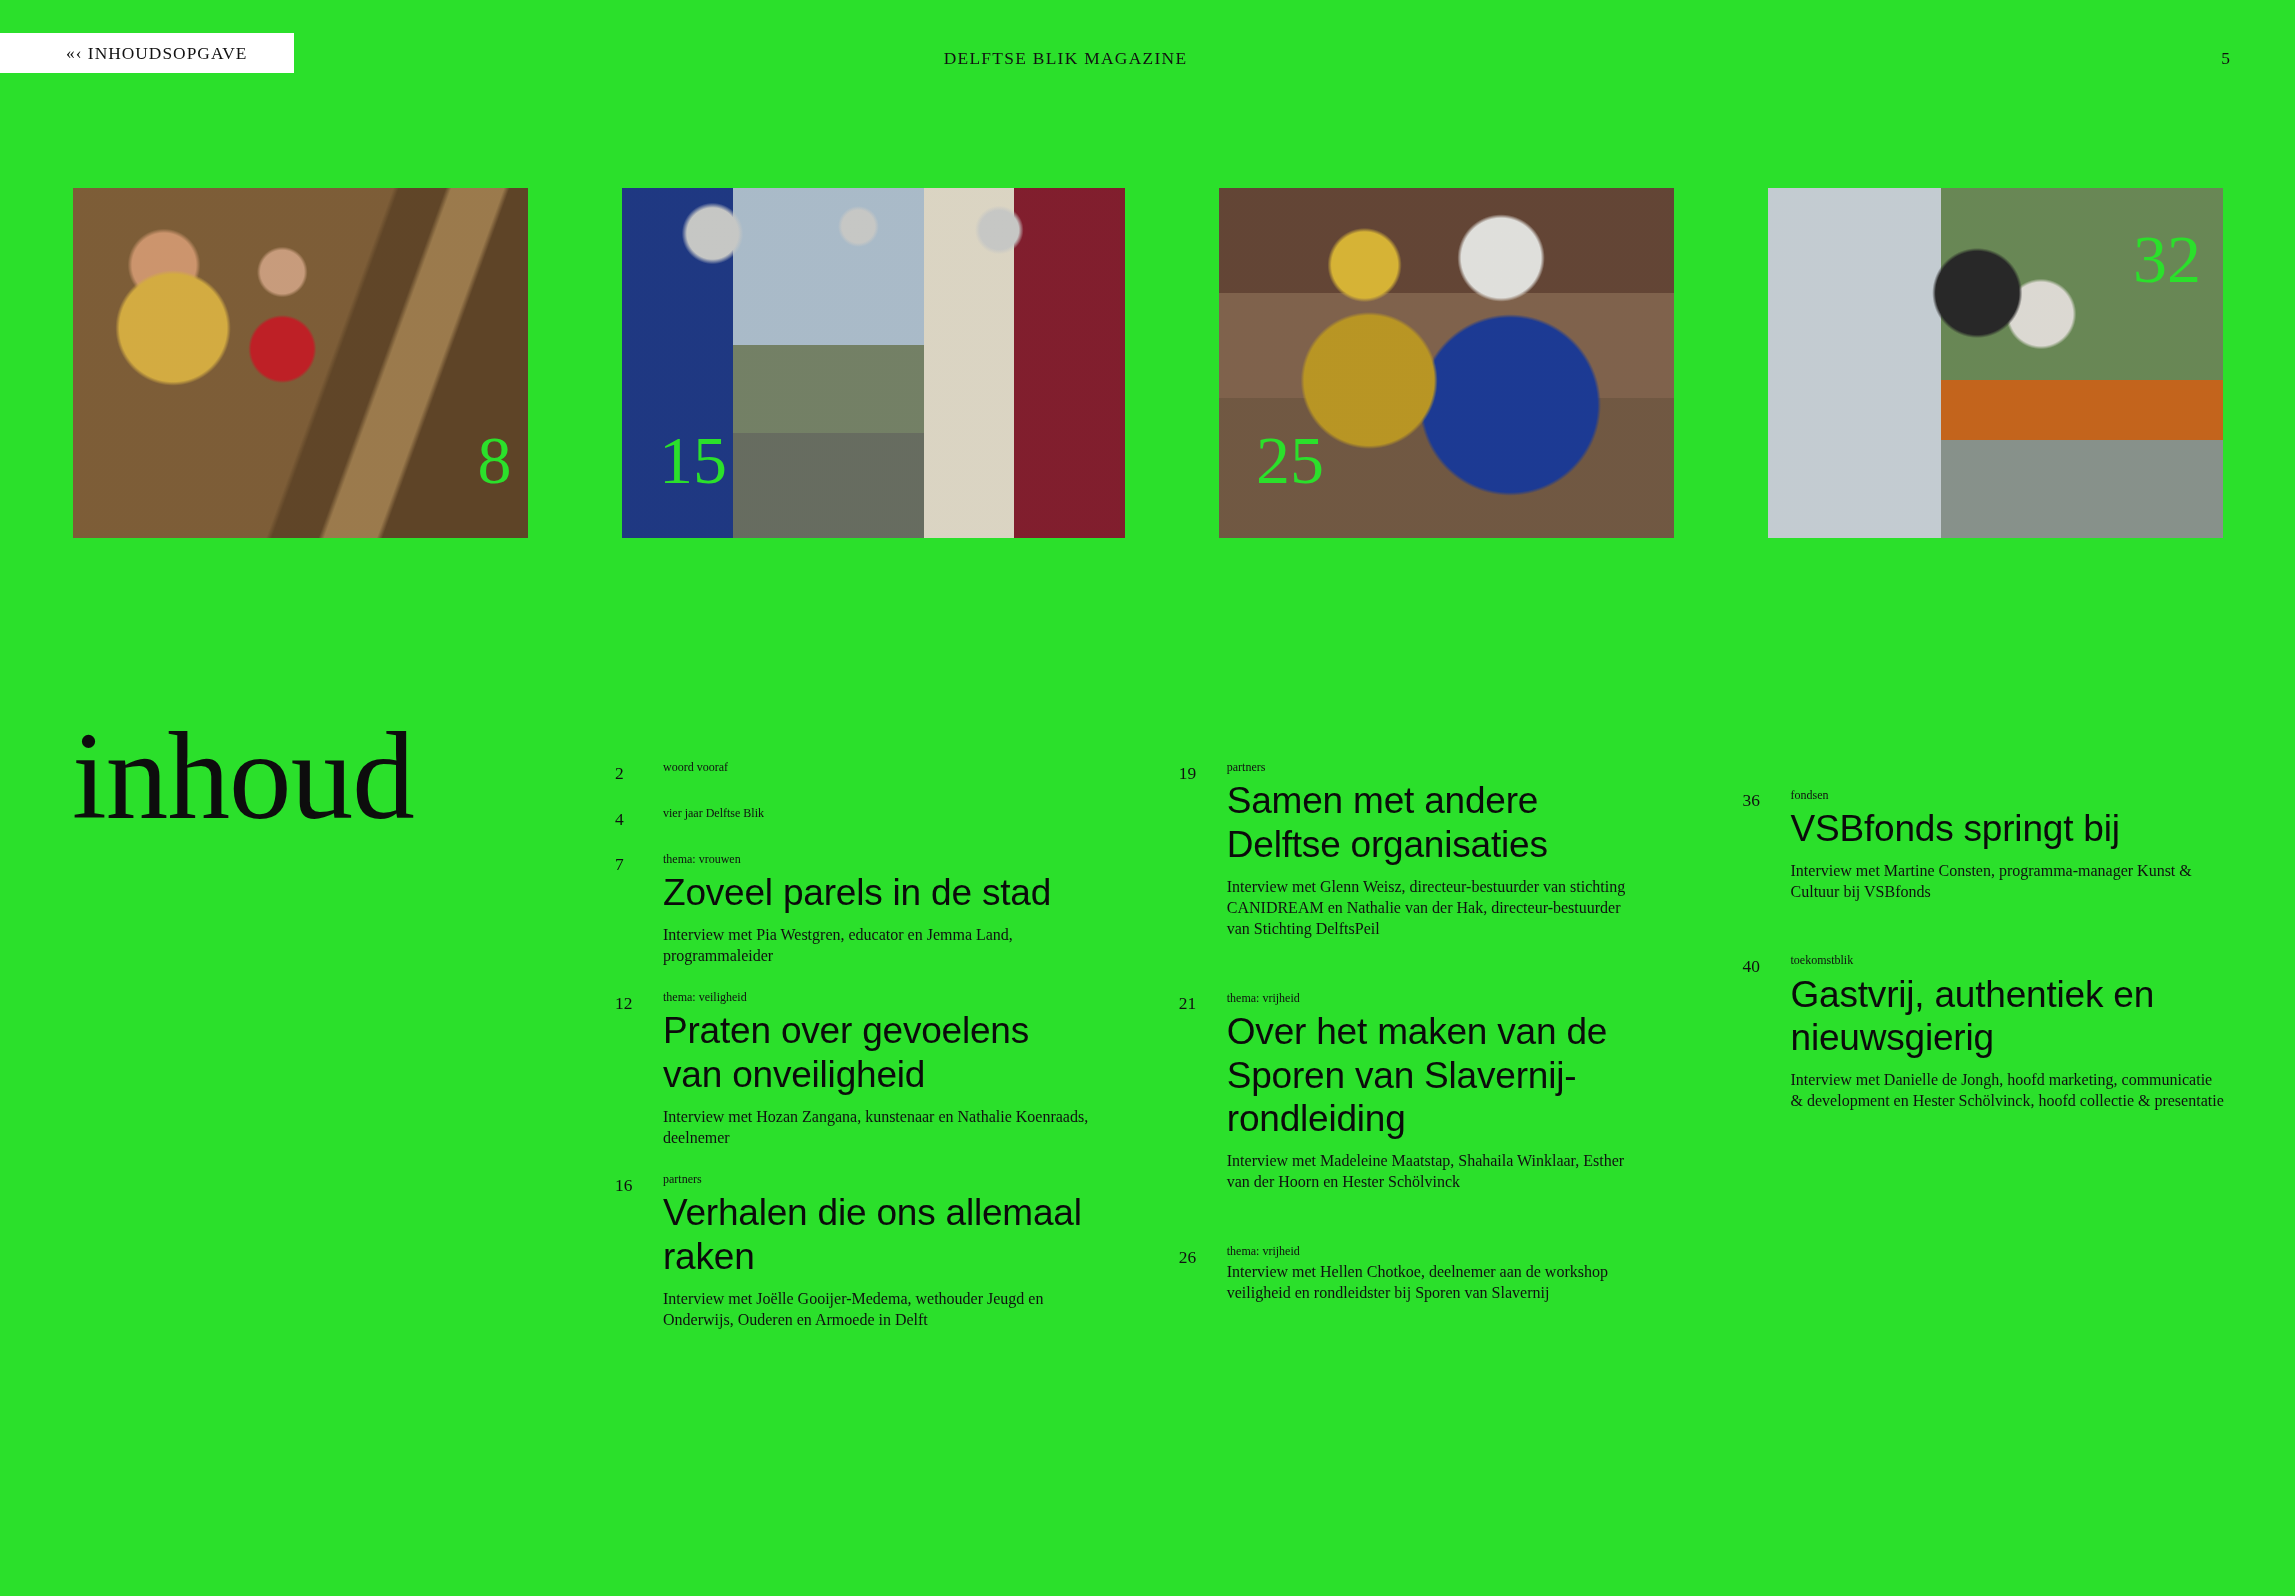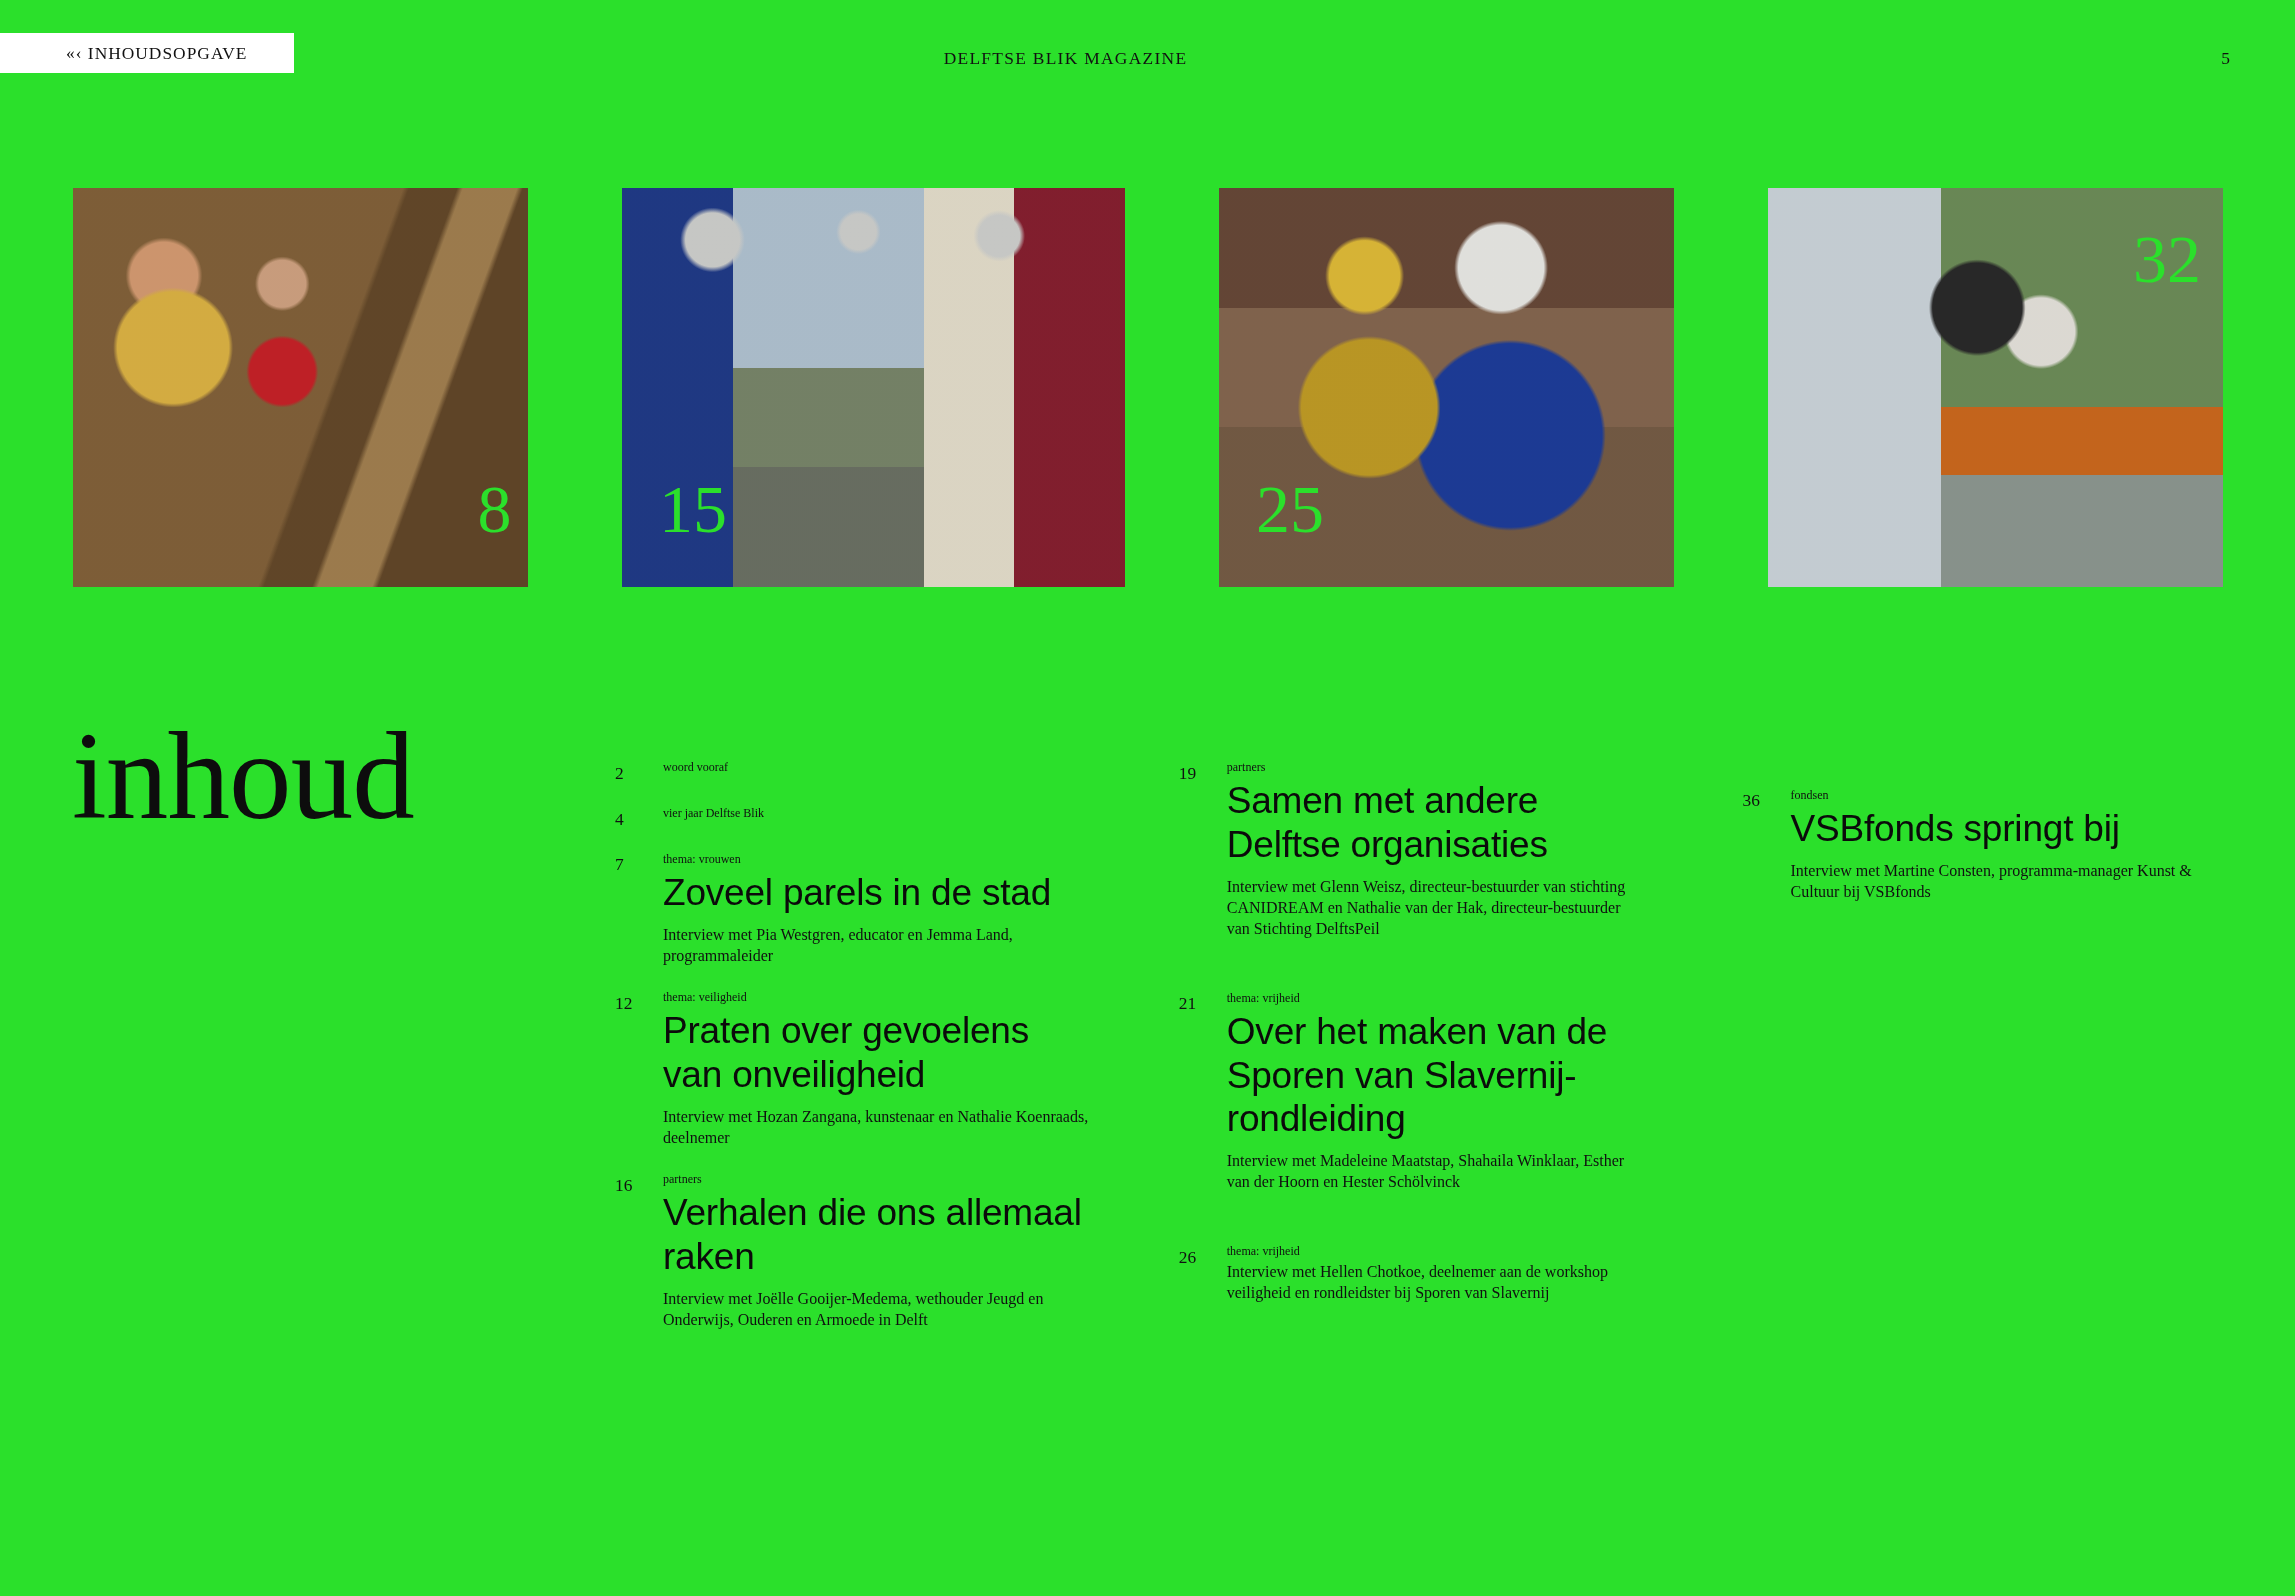--- a/index.html
+++ b/index.html
@@ -63,21 +63,21 @@
     top: 188px;
     left: 73px;
     right: 73px;
     height: 455px;
     display: flex;
     justify-content: space-between;
   }
   .photo {
     position: relative;
     width: 455px;
-    height: 399px;
+    height: 350px;
     overflow: hidden;
     background: #8a8f7a;
   }
   .photo .num {
     position: absolute;
     font-family: "Liberation Serif", serif;
     font-size: 68px;
     color: #2be02b;
     line-height: 1;
     font-weight: 400;
@@ -300,16 +300,24 @@
     <div class="spacer-lg"></div>
     <div class="entry">
       <div class="pg">36</div>
       <div class="body">
         <div class="kicker">fondsen</div>
         <div class="headline">VSBfonds springt bij</div>
         <div class="desc">Interview met Martine Consten, programma-manager Kunst &amp; Cultuur bij VSBfonds</div>
       </div>
     </div>
     <div class="spacer-lg"></div>
+    <div class="entry">
+      <div class="pg">40</div>
+      <div class="body">
+        <div class="kicker">toekomstblik</div>
+        <div class="headline">Gastvrij, authentiek en nieuwsgierig</div>
+        <div class="desc">Interview met Danielle de Jongh, hoofd marketing, communicatie &amp; development en Hester Schölvinck, hoofd collectie &amp; presentatie</div>
+      </div>
+    </div>
   </div>
 
 </div>
 
 
 </body></html>

